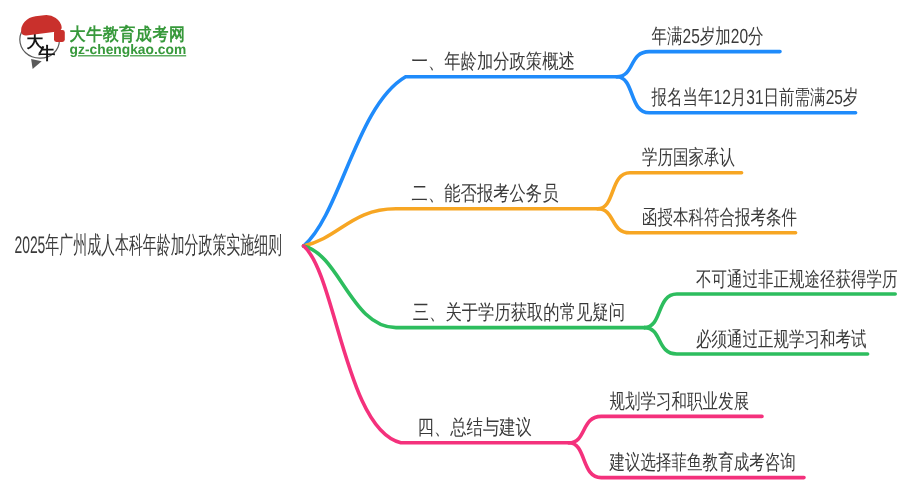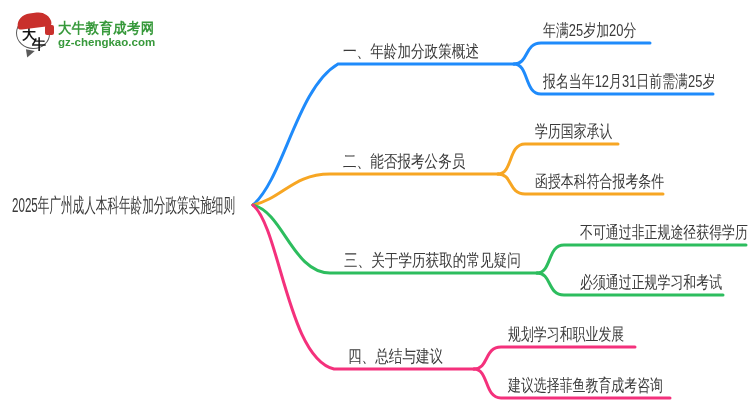--- a/index.html
+++ b/index.html
@@ -68,20 +68,21 @@
     font-size: 14.5px; font-weight: bold; letter-spacing: 0.5px;
     color: var(--brand, #37993b);
     transform: scaleX(0.92); transform-origin: 0 50%;
     white-space: nowrap;
   }
   .site-url {
     position: absolute; left: 58px; top: 36px;
     font-size: 11.5px; font-weight: bold;
     color: var(--brand, #37993b);
     white-space: nowrap;
+    text-decoration: underline;
   }
 </style>
 </head>
 <body>
 
 <div class="stage">
 
   <svg class="links" viewBox="0 0 750 410" fill="none" stroke-width="3" stroke-linecap="round">
     <g stroke="#1f8bfb">
       <path d="M253,205 C284,178 297,88 338,64 L514,64"></path>

